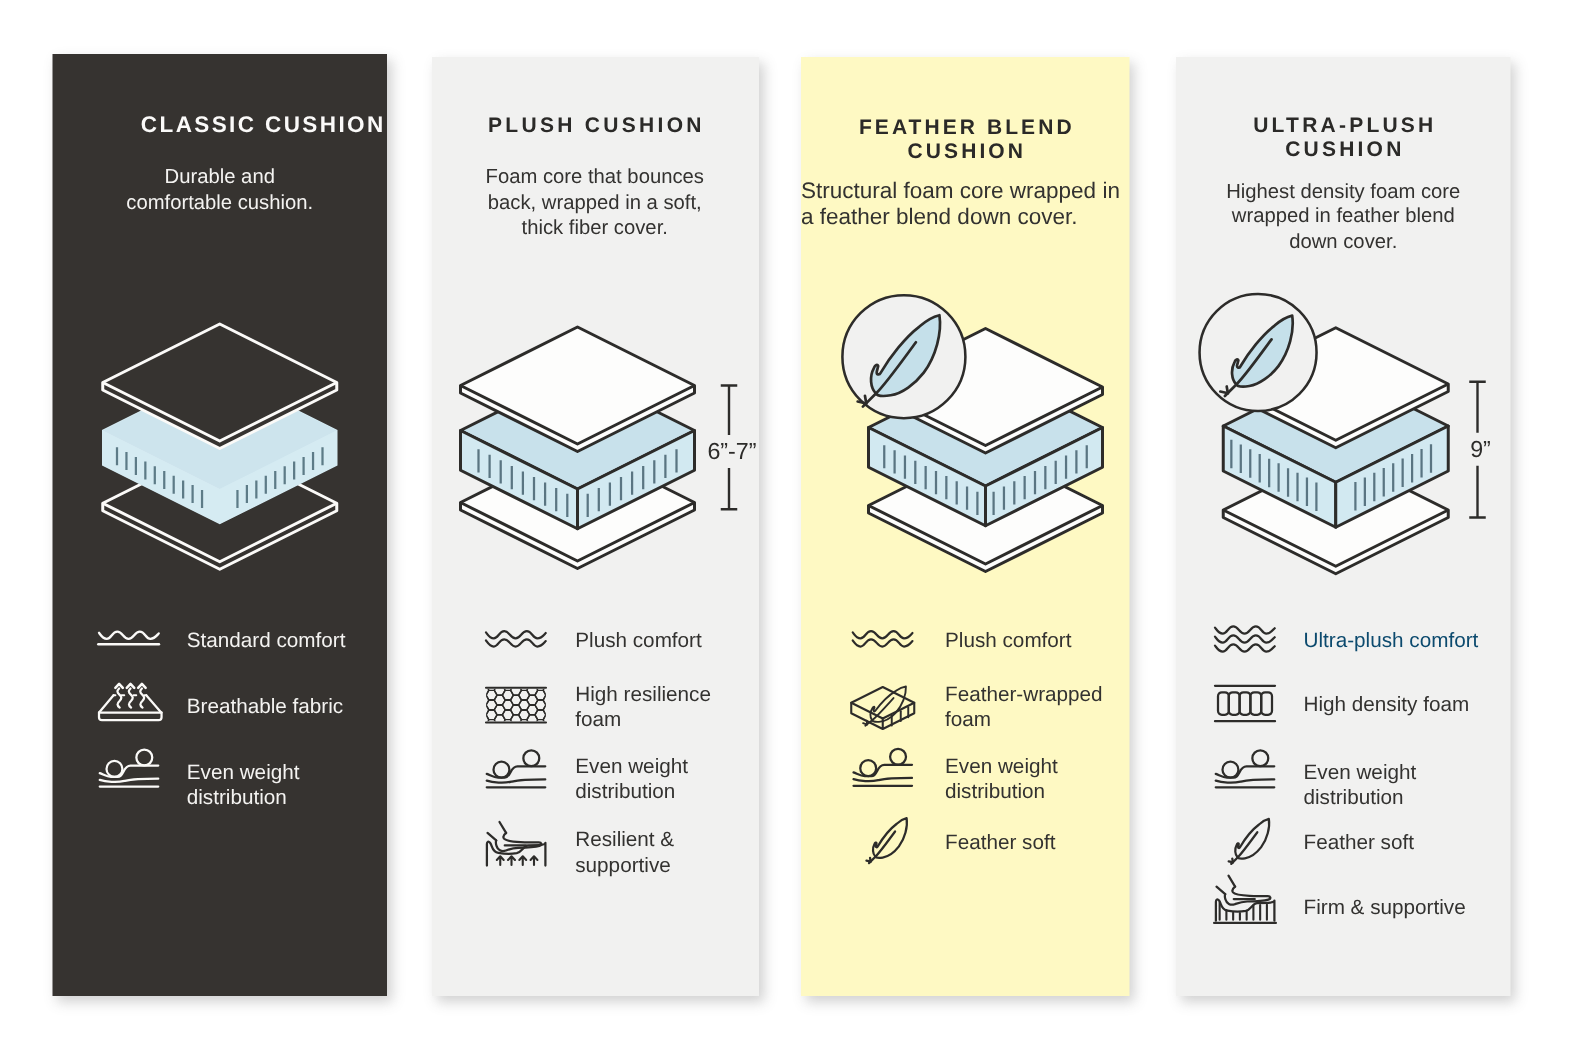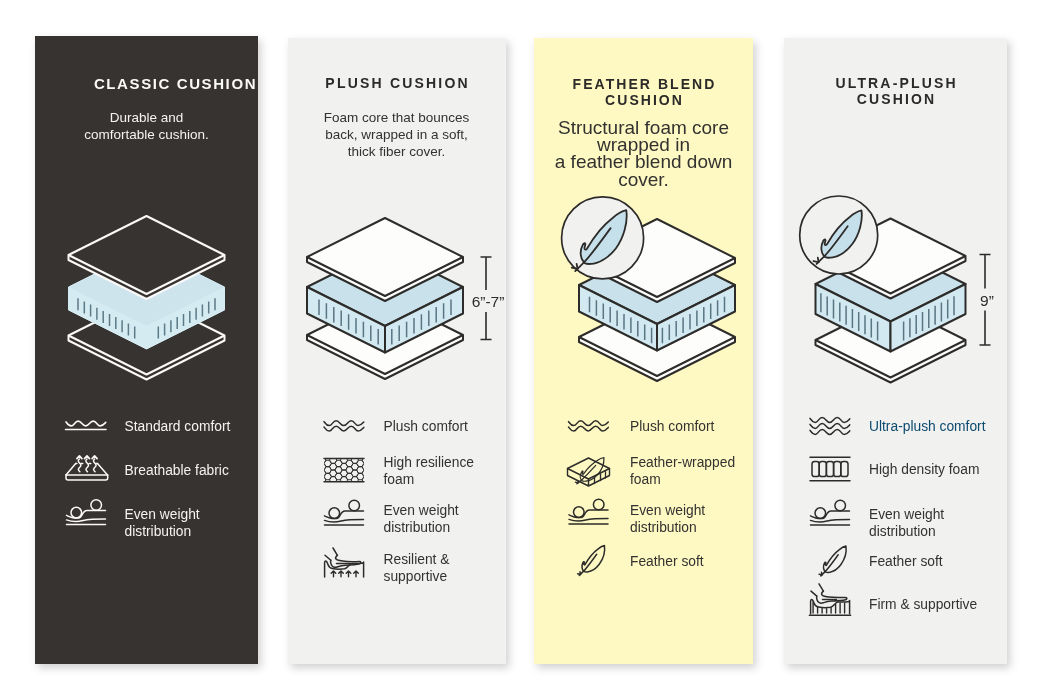--- a/index.html
+++ b/index.html
@@ -179,21 +179,21 @@
       </g>
       <g transform="translate(57.3,524.0) rotate(0) scale(0.57)" fill="none" stroke="#2d2c2a" stroke-width="2.63" stroke-linecap="round" stroke-linejoin="round">
         <path d="M23,-29 C24.5,-19 21,-5.5 14,4 C9,10.5 1.5,16 -5,17 C-9.8,17.8 -13,17.3 -13.8,15.6 C-16.4,12.8 -17.5,6.5 -14.6,1.2 C-13.9,-0.6 -12.6,-0.9 -12.2,0.2 L-13,3.4 C-13.3,5.1 -11.6,5.7 -10.8,4.1 C-5.5,-5 3.5,-16.5 11.5,-22.5 C15.5,-26 19.5,-28.2 23,-29 Z" fill="none"></path>
         <path d="M-13.5,16 C-7.5,10 1,-2 9.5,-13.5"></path>
         <path d="M-13.5,16 L-21,23.5"></path>
         <path d="M-19.8,17.3 L-19,21.9"></path>
         <path d="M-24,20.6 L-19.6,21.6"></path>
       </g>
     </svg>
     <div style="position:absolute;left:0px;top:38.400000000000006px;width:219px;font-size:14px;line-height:16px;color:#2b2a28;text-align:center;font-weight:bold;letter-spacing:2.05px;padding-left:2.05px;">FEATHER BLEND<br>CUSHION</div>
-    <div style="position:absolute;left:0px;top:81.2px;width:219px;font-size:19px;line-height:17.3px;color:#333230;text-align:center;">Structural foam core wrapped in<br>a feather blend down cover.</div>
+    <div style="position:absolute;left:0px;top:81.2px;width:219px;font-size:15px;line-height:17.3px;color:#333230;text-align:left;">Structural foam core wrapped in<br>a feather blend down cover.</div>
     <div style="position:absolute;left:96px;top:380.5px;width:125px;font-size:13.8px;line-height:17px;color:#333230;text-align:left;">Plush comfort</div>
     <div style="position:absolute;left:96px;top:416.5px;width:125px;font-size:13.8px;line-height:17px;color:#333230;text-align:left;">Feather-wrapped<br>foam</div>
     <div style="position:absolute;left:96px;top:464.0px;width:125px;font-size:13.8px;line-height:17px;color:#333230;text-align:left;">Even weight<br>distribution</div>
     <div style="position:absolute;left:96px;top:515.0px;width:125px;font-size:13.8px;line-height:17px;color:#333230;text-align:left;">Feather soft</div>
   </div>
 <div style="position:absolute;left:784px;top:37.5px;width:223px;height:626px;background:#f1f1f0;box-shadow:3px 4px 8px rgba(90,90,90,0.28);">
     <svg style="position:absolute;left:0;top:0" width="223" height="626" viewBox="0 0 223 626">
       <path d="M31.5,302.0 L106.5,264.5 L181.5,302.0 L181.5,307.0 L106.5,344.5 L31.5,307.0 Z" fill="#fdfdfc" stroke="#2d2c2a" stroke-width="2.0" stroke-linejoin="round"></path>
       <path d="M31.5,302.0 L106.5,339.5 L181.5,302.0" fill="none" stroke="#2d2c2a" stroke-width="2.0" stroke-linejoin="round"></path>
       <path d="M31.5,246.0 L106.5,208.5 L181.5,246.0 L106.5,283.5 Z" fill="#c8e1eb" stroke="#2d2c2a" stroke-width="2.0" stroke-linejoin="round"></path>
@@ -246,17 +246,18 @@
         <path d="M26.6,575.8 L26.6,563.2 C26.6,561.4 27.7,561.1 28.7,562.3 C30.4,564.4 29.7,568.2 34.3,569.1 C38,569.8 43,569.9 46.5,569.3 C50,568.6 51,564.3 54,564.1 L61.5,563.9 C63.8,563.8 65.6,563.4 65.6,562.4 L65.6,575.8"></path>
         <path d="M25.4,577.3 L66.6,577.3"></path>
         <path d="M29.1,563.7 L29.1,575.1 M33.6,568.7 L33.6,575.1 M38.1,570.5 L38.1,575.1 M42.6,570.7 L42.6,575.1 M47.1,569.7 L47.1,575.1 M51.6,565.9 L51.6,575.1 M56.1,565.3 L56.1,575.1 M60.6,565.1 L60.6,575.1" stroke-width="1.4"></path>
         <path d="M35,545.8 L39.4,553.0999999999999"></path>
         <path d="M27,553.0999999999999 L32.8,558.0999999999999"></path>
         <path d="M39.4,553.0999999999999 C37.7,554.4 37.2,555.8 38,556.9 C39.5,558.6999999999999 45,559.0 49,559.1999999999999 C54,559.4 58.5,559.5 61,559.4 C63.2,559.3 63.6,561.0999999999999 61.6,561.6999999999999 C58.5,562.5999999999999 52,562.9 47.5,563.0 C43.5,563.0999999999999 41.4,564.0 39.2,564.8 C36.2,565.9 33.7,564.3 33,561.6999999999999 C32.4,559.9 32.5,558.9 32.8,558.0999999999999"></path>
         <path d="M38.5,561.4 L52.5,561.4"></path>
       </g>
     </svg>
     <div style="position:absolute;left:0px;top:37.900000000000006px;width:223px;font-size:14px;line-height:16px;color:#2b2a28;text-align:center;font-weight:bold;letter-spacing:2.15px;padding-left:2.15px;">ULTRA-PLUSH<br>CUSHION</div>
+    <div style="position:absolute;left:0px;top:82.3px;width:223px;font-size:13.5px;line-height:16.6px;color:#333230;text-align:center;">Highest density foam core<br>wrapped in feather blend<br>down cover.</div>
     <div style="position:absolute;left:85px;top:380.5px;width:130px;font-size:13.8px;line-height:17px;color:#0c4a6e;text-align:left;">Ultra-plush comfort</div>
     <div style="position:absolute;left:85px;top:423.5px;width:130px;font-size:13.8px;line-height:17px;color:#333230;text-align:left;">High density foam</div>
     <div style="position:absolute;left:85px;top:468.0px;width:130px;font-size:13.8px;line-height:17px;color:#333230;text-align:left;">Even weight<br>distribution</div>
     <div style="position:absolute;left:85px;top:515.5px;width:130px;font-size:13.8px;line-height:17px;color:#333230;text-align:left;">Feather soft</div>
     <div style="position:absolute;left:85px;top:558.0px;width:130px;font-size:13.8px;line-height:17px;color:#333230;text-align:left;">Firm &amp; supportive</div>
   </div>
 </body></html>

